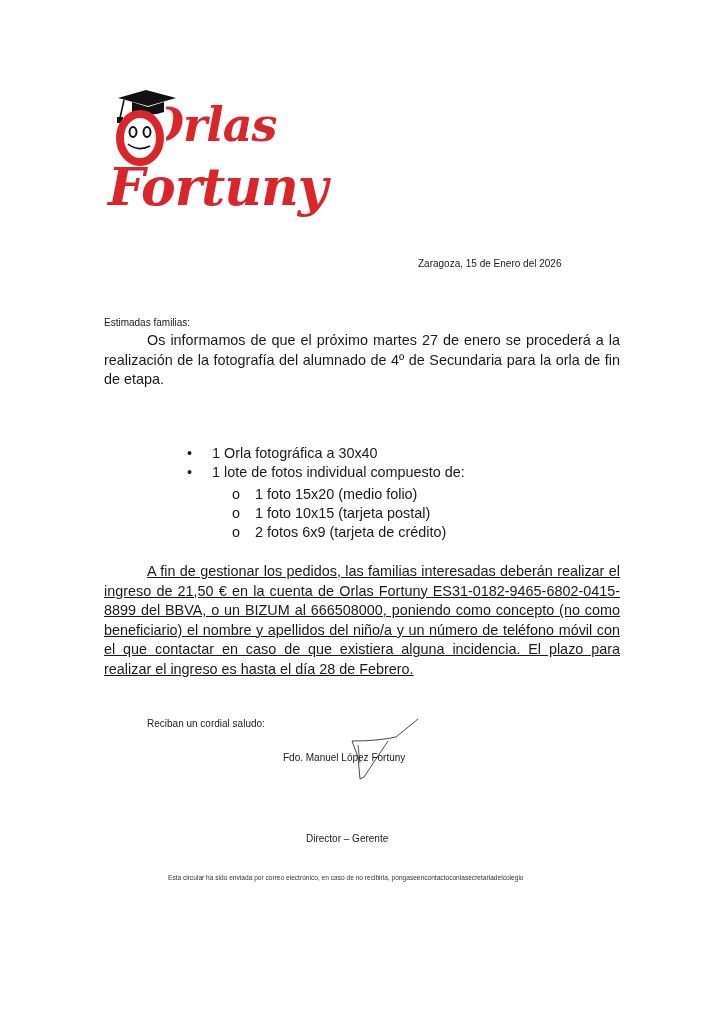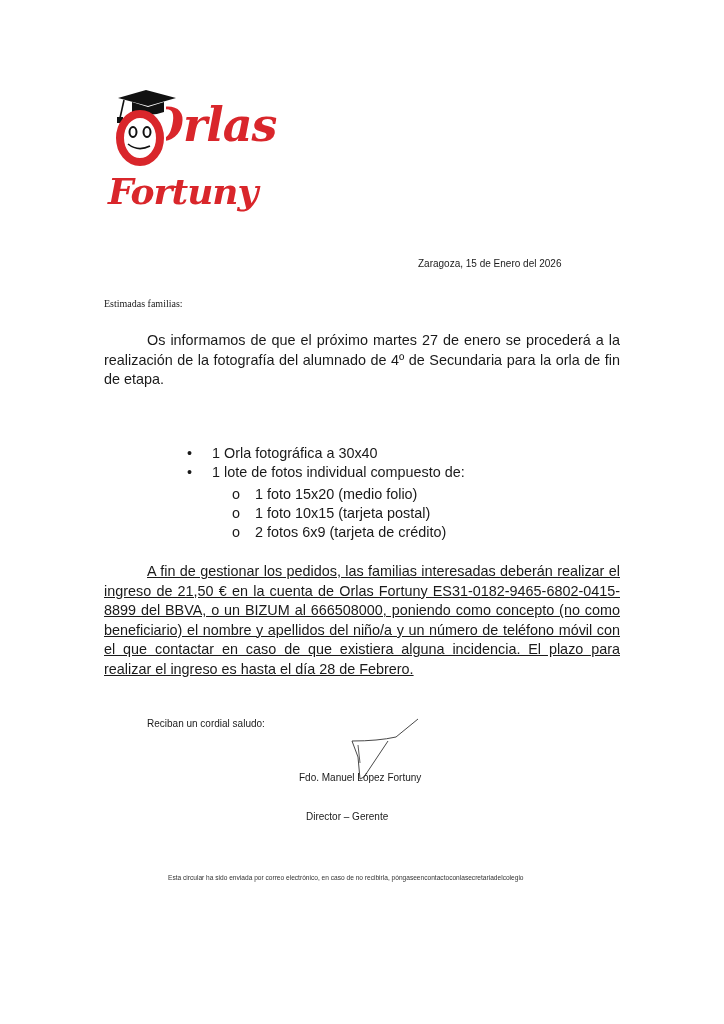--- a/index.html
+++ b/index.html
@@ -3,36 +3,36 @@
 <meta charset="utf-8">
 <style>
   html, body { margin: 0; padding: 0; background: #ffffff; }
   body { width: 724px; height: 1024px; position: relative; overflow: hidden;
          font-family: "Liberation Sans", sans-serif; color: #1a1a1a; }
   .page { position: absolute; left: 0; top: 0; width: 724px; height: 1024px; background: #fff; }
   .logo { position: absolute; left: 104px; top: 88px; width: 170px; height: 145px; }
   .logo svg { width: 100%; height: 100%; }
   .abs { position: absolute; font-size: 10px; line-height: 19px; white-space: nowrap; }
   .date { left: 418px; top: 254px; }
-  .greeting { left: 104px; top: 294px; font-family: Liberation Serif, serif; }
+  .greeting { left: 104px; top: 313px; }
   .para { position: absolute; left: 104px; width: 516px; font-size: 14.4px; line-height: 19.6px;
           text-align: justify; text-indent: 43px; }
   .p1 { top: 331px; }
   .p3 { top: 562px; text-decoration: underline; }
   .intro { left: 147px; top: 425px; }
   .bul1 { position: absolute; left: 191px; font-size: 14.4px; line-height: 19px; }
   .bul1 .mark { position: absolute; left: -4px; top: 0; width: 10px; }
   .bul1 .txt { position: absolute; left: 21px; white-space: nowrap; }
   .bul2 { position: absolute; left: 232px; font-size: 14.4px; line-height: 19px; }
   .bul2 .mark { position: absolute; left: 0; top: 0; }
   .bul2 .txt { position: absolute; left: 23px; white-space: nowrap; }
   .closing { left: 147px; top: 714px; text-align: center; }
   .signature { position: absolute; left: 338px; top: 717px; width: 85px; height: 68px; }
-  .sig-name { left: 283px; top: 768px; margin-left: 16px; }
-  .sig-role { left: 306px; top: 807px; }
+  .sig-name { left: 283px; top: 748px; }
+  .sig-role { left: 306px; top: 829px; }
   .footer { position: absolute; left: 168px; top: 873px; font-size: 6.6px; line-height: 9px; color: #333; white-space: nowrap; }
 </style>
 </head>
 <body>
 
 <div class="page">
 
   <div class="logo">
     <svg viewBox="0 0 170 145">
 
@@ -40,21 +40,21 @@
       <path d="M28,14 L28,24 Q44,30 60,24 L60,14 L44,19 Z" fill="#111"></path>
       <line x1="20" y1="12" x2="16" y2="30" stroke="#111" stroke-width="1.6"></line>
       <rect x="13" y="29" width="6" height="6" fill="#111"></rect>
 
       <ellipse cx="36" cy="50" rx="20" ry="24" fill="none" stroke="#d9262b" stroke-width="8"></ellipse>
       <ellipse cx="29" cy="44" rx="3.5" ry="5" fill="none" stroke="#111" stroke-width="2"></ellipse>
       <ellipse cx="43" cy="44" rx="3.5" ry="5" fill="none" stroke="#111" stroke-width="2"></ellipse>
       <path d="M24,56 Q34,64 46,58" fill="none" stroke="#111" stroke-width="1.6"></path>
     </svg>
     <div style="position:absolute;left:40px;top:10px;font-family:'DejaVu Serif',serif;font-style:italic;font-weight:bold;font-size:46px;color:#d9262b;letter-spacing:-1px;clip-path:inset(0 0 0 22px);">Orlas</div>
-    <div style="position:absolute;left:4px;top:82px;font-family:'DejaVu Serif',serif;font-style:italic;font-weight:bold;font-size:36px;color:#d9262b;letter-spacing:-1px;">Fortuny</div>
+    <div style="position:absolute;left:4px;top:68px;font-family:'DejaVu Serif',serif;font-style:italic;font-weight:bold;font-size:52px;color:#d9262b;letter-spacing:-1px;">Fortuny</div>
   </div>
 
   <div class="abs date">Zaragoza, 15 de Enero del 2026</div>
 
   <div class="abs greeting">Estimadas familias:</div>
 
   <div class="para p1">Os informamos de que el próximo martes 27 de enero se procederá a la realización de la fotografía del alumnado de 4º de Secundaria para la orla de fin de etapa.</div>
 
 
   <div class="bul1" style="top:444px;">

